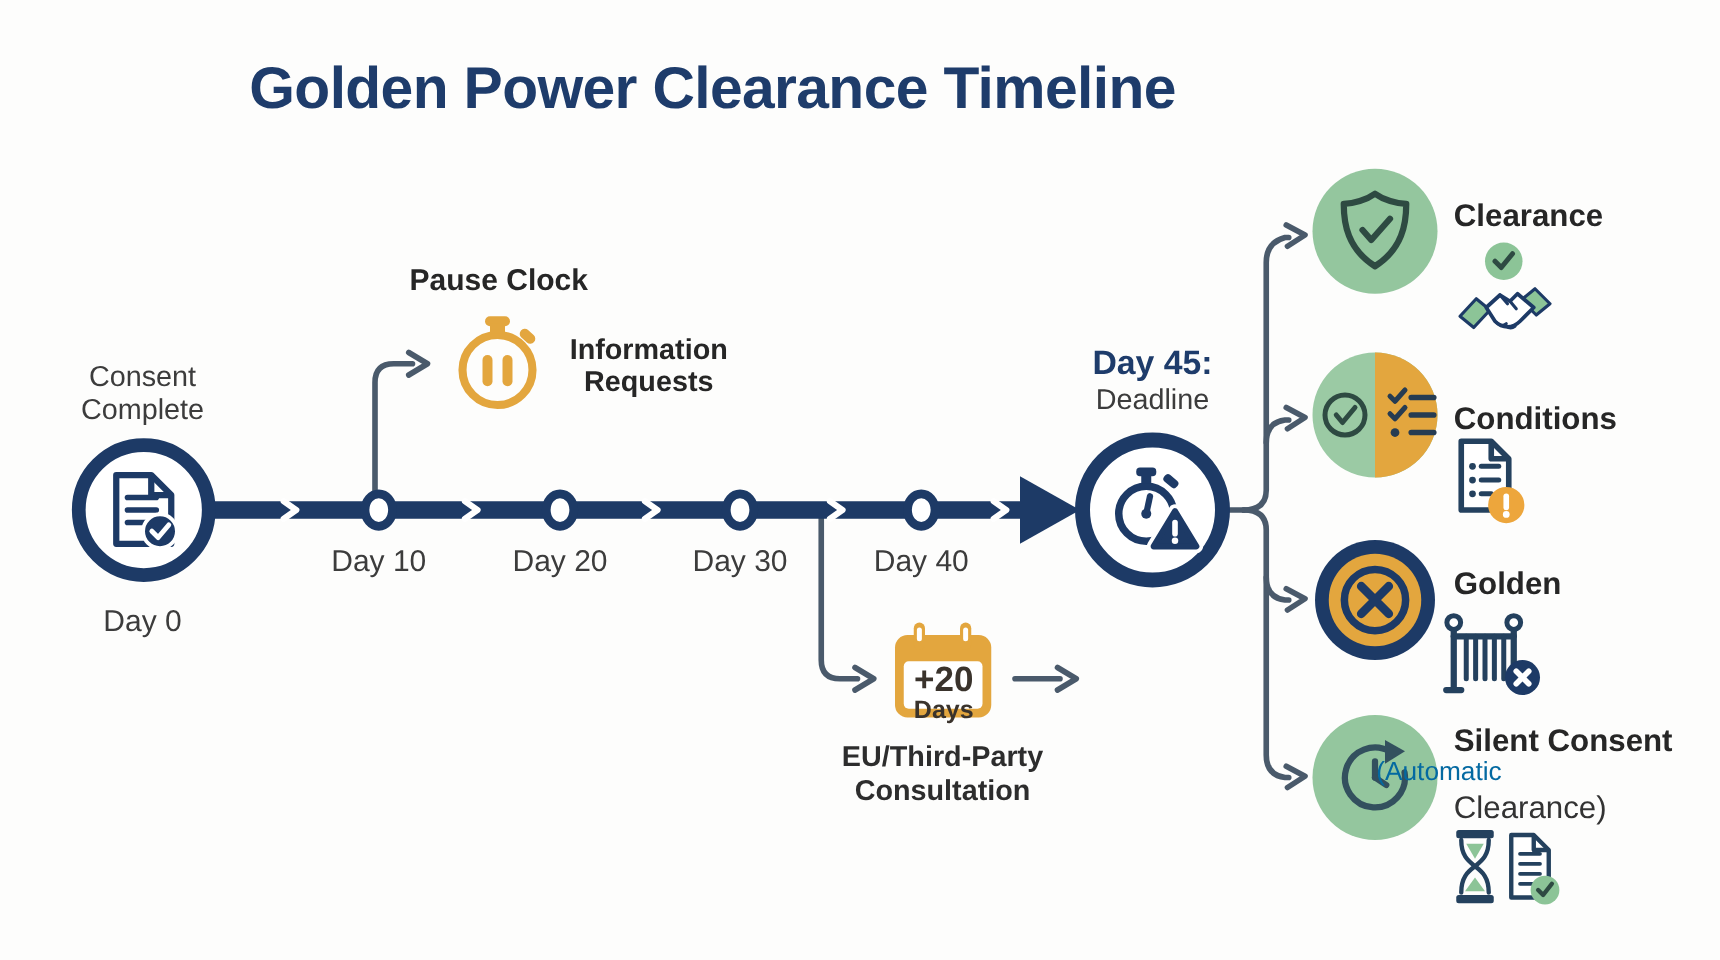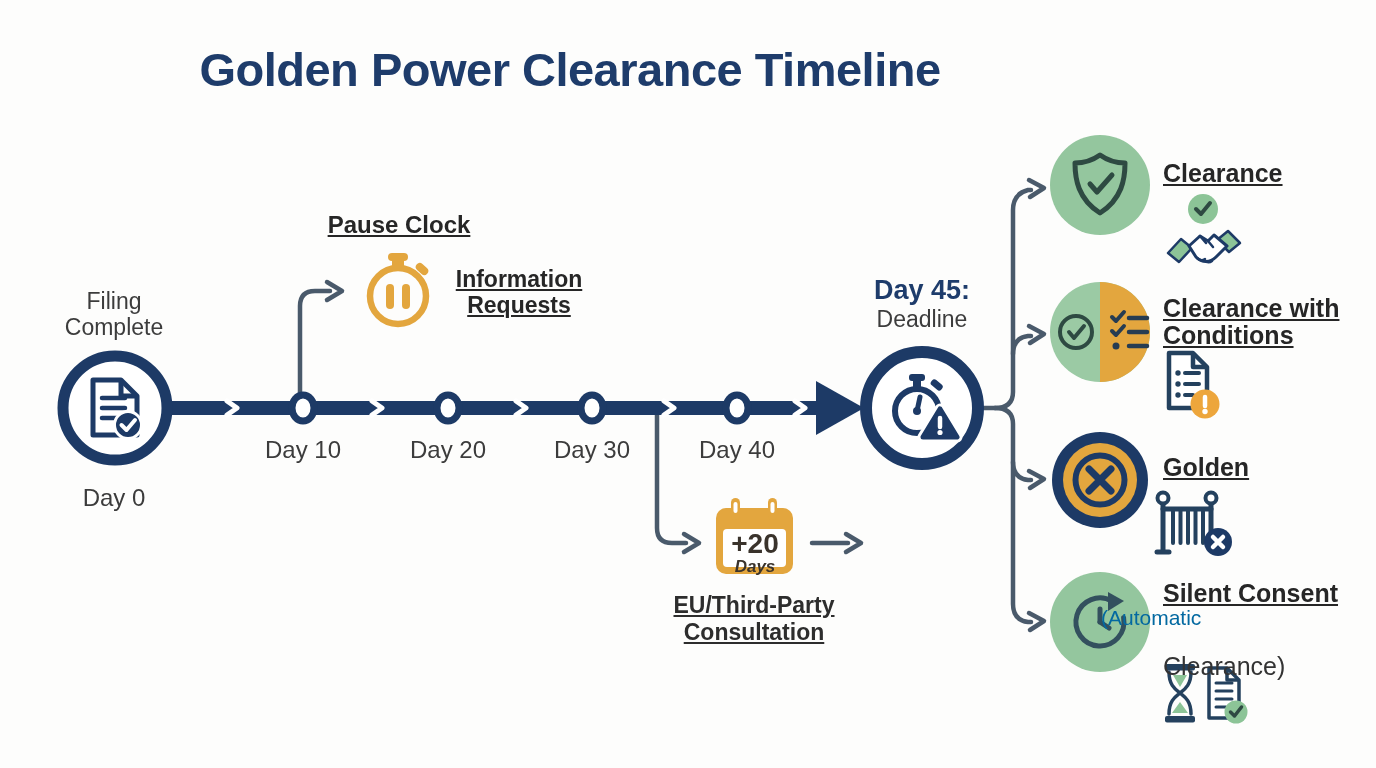--- a/index.html
+++ b/index.html
@@ -2,21 +2,21 @@
 <html><head>
 <meta charset="utf-8">
 <style>
   html,body{margin:0;padding:0;background:#e8e8e8;}
   #canvas{position:relative;width:1376px;height:768px;background:#fdfdfc;overflow:hidden;
           font-family:"Liberation Sans", sans-serif;}
   .abs{position:absolute;}
   .ctr{text-align:center;}
   .navy-h{color:#1e3c6b;font-weight:700;}
   .gray-t{color:#3c3c3c;font-weight:400;}
-  .dark-b{color:#262626;font-weight:700;text-decoration:underline;}
+  .dark-b{color:#262626;font-weight:700;}
   svg{position:absolute;left:0;top:0;}
 </style>
 </head>
 <body>
 
 <div id="canvas">
 
   <svg width="1376" height="768" viewBox="0 0 1376 768">
 
     <g stroke="#4a5a6b" stroke-width="4.5" fill="none" stroke-linecap="round" stroke-linejoin="round">
@@ -220,46 +220,45 @@
           <path d="M-8 8 H8"></path>
           <path d="M-8 16 H2"></path>
       </g>
       <circle cx="12" cy="21" r="11.5" fill="#8cc497"></circle>
       <path d="M6.5 21 l4 4 l7 -9" fill="none" stroke="#2e4a42" stroke-width="3.5" stroke-linecap="round" stroke-linejoin="round"></path>
     </g>
   </svg>
 
   <div class="abs ctr navy-h" style="left:0;top:42;width:1140px;top:42px;font-size:47px;letter-spacing:-0.5px;">Golden Power Clearance Timeline</div>
 
-  <div class="abs ctr gray-t" style="left:44px;top:288px;width:140px;font-size:23px;">Filing</div>
+  <div class="abs ctr gray-t" style="left:44px;top:288px;width:140px;font-size:23px;">Consent</div>
   <div class="abs ctr gray-t" style="left:44px;top:314px;width:140px;font-size:23px;">Complete</div>
   <div class="abs ctr gray-t" style="left:44px;top:484px;width:140px;font-size:24px;">Day 0</div>
 
   <div class="abs ctr dark-b" style="left:309px;top:211px;width:180px;font-size:24px;">Pause Clock</div>
   <div class="abs ctr dark-b" style="left:429px;top:266px;width:180px;font-size:23px;">Information</div>
   <div class="abs ctr dark-b" style="left:429px;top:292px;width:180px;font-size:23px;">Requests</div>
 
   <div class="abs ctr gray-t" style="left:243px;top:436px;width:120px;font-size:24px;">Day 10</div>
   <div class="abs ctr gray-t" style="left:388px;top:436px;width:120px;font-size:24px;">Day 20</div>
   <div class="abs ctr gray-t" style="left:532px;top:436px;width:120px;font-size:24px;">Day 30</div>
   <div class="abs ctr gray-t" style="left:677px;top:436px;width:120px;font-size:24px;">Day 40</div>
 
   <div class="abs ctr navy-h" style="left:842px;top:275px;width:160px;font-size:27px;">Day 45:</div>
   <div class="abs ctr gray-t" style="left:842px;top:306px;width:160px;font-size:23px;">Deadline</div>
 
   <div class="abs ctr" style="left:716px;top:528px;width:78px;font-size:28px;font-weight:800;color:#3a332c;">+20</div>
-  <div class="abs ctr" style="left:716px;top:557px;width:78px;font-size:17px;font-weight:700;color:#3a332c;font-style:italic;">Days</div>
+  <div class="abs ctr" style="left:716px;top:557px;width:78px;font-size:20px;font-weight:700;color:#3a332c;">Days</div>
 
   <div class="abs ctr dark-b" style="left:654px;top:592px;width:200px;font-size:23px;color:#2d2d2d;">EU/Third-Party</div>
   <div class="abs ctr dark-b" style="left:654px;top:619px;width:200px;font-size:23px;color:#2d2d2d;text-align:center;">Consultation</div>
 
   <div class="abs dark-b" style="left:1163px;top:159px;font-size:25px;">Clearance</div>
 
-  <div class="abs dark-b" style="left:1163px;top:294px;font-size:25px;">Clearance with</div>
   <div class="abs dark-b" style="left:1163px;top:321px;font-size:25px;">Conditions</div>
 
   <div class="abs dark-b" style="left:1163px;top:453px;font-size:25px;">Golden</div>
 
   <div class="abs dark-b" style="left:1163px;top:579px;font-size:25px;">Silent Consent</div>
   <div class="abs" style="left:1101px;top:606px;font-size:21px;color:#0369a1;">(Automatic</div>
-  <div class="abs" style="left:1163px;top:632px;font-size:25px;color:#333333;margin-top:20px;">Clearance)</div>
+  <div class="abs" style="left:1163px;top:632px;font-size:25px;color:#333333;">Clearance)</div>
 
 </div>
 
 </body></html>

